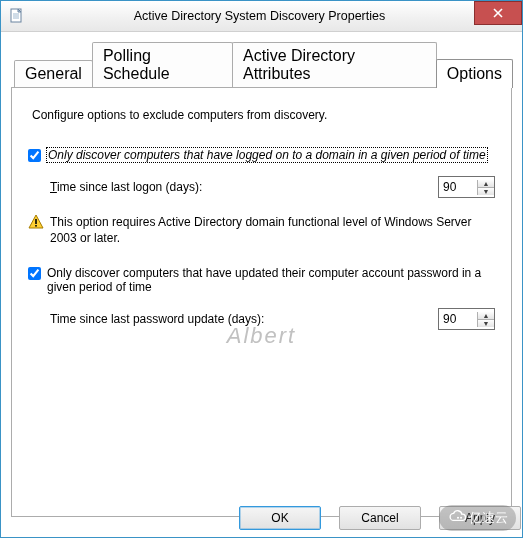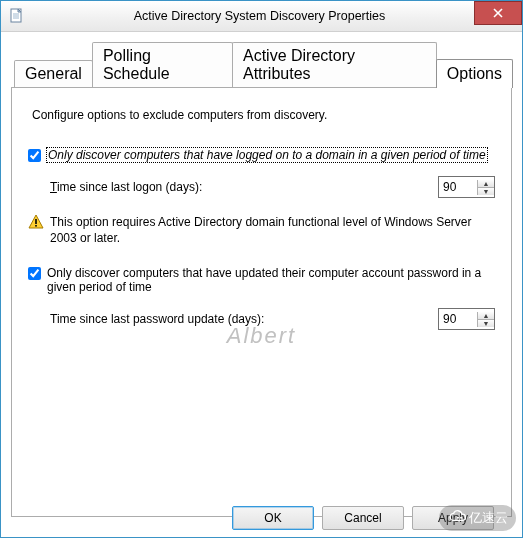--- a/index.html
+++ b/index.html
@@ -185,22 +185,22 @@
 
   .button-bar {
     position: absolute;
     left: 0;
     right: 0;
     bottom: 0;
     height: 40px;
     display: flex;
     align-items: center;
     justify-content: flex-end;
-    padding-right: 28px;
-    gap: 8px;
+    padding-right: 1px;
+    gap: 18px;
   }
   .dlg-btn {
     min-width: 82px;
     height: 24px;
     border: 1px solid #acacac;
     background: linear-gradient(#f5f5f5, #e2e2e2);
     font: inherit;
     cursor: default;
     border-radius: 2px;
     padding: 0 8px;

